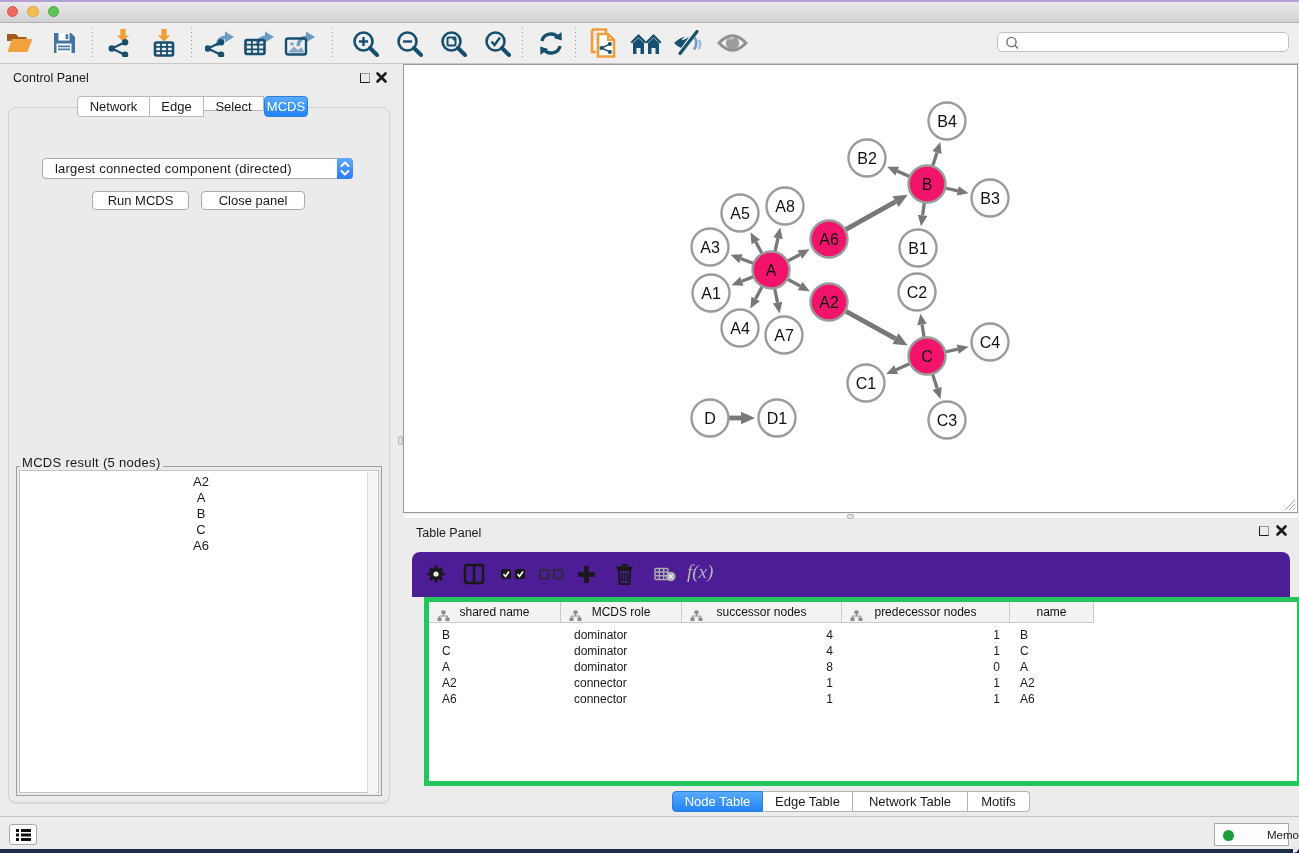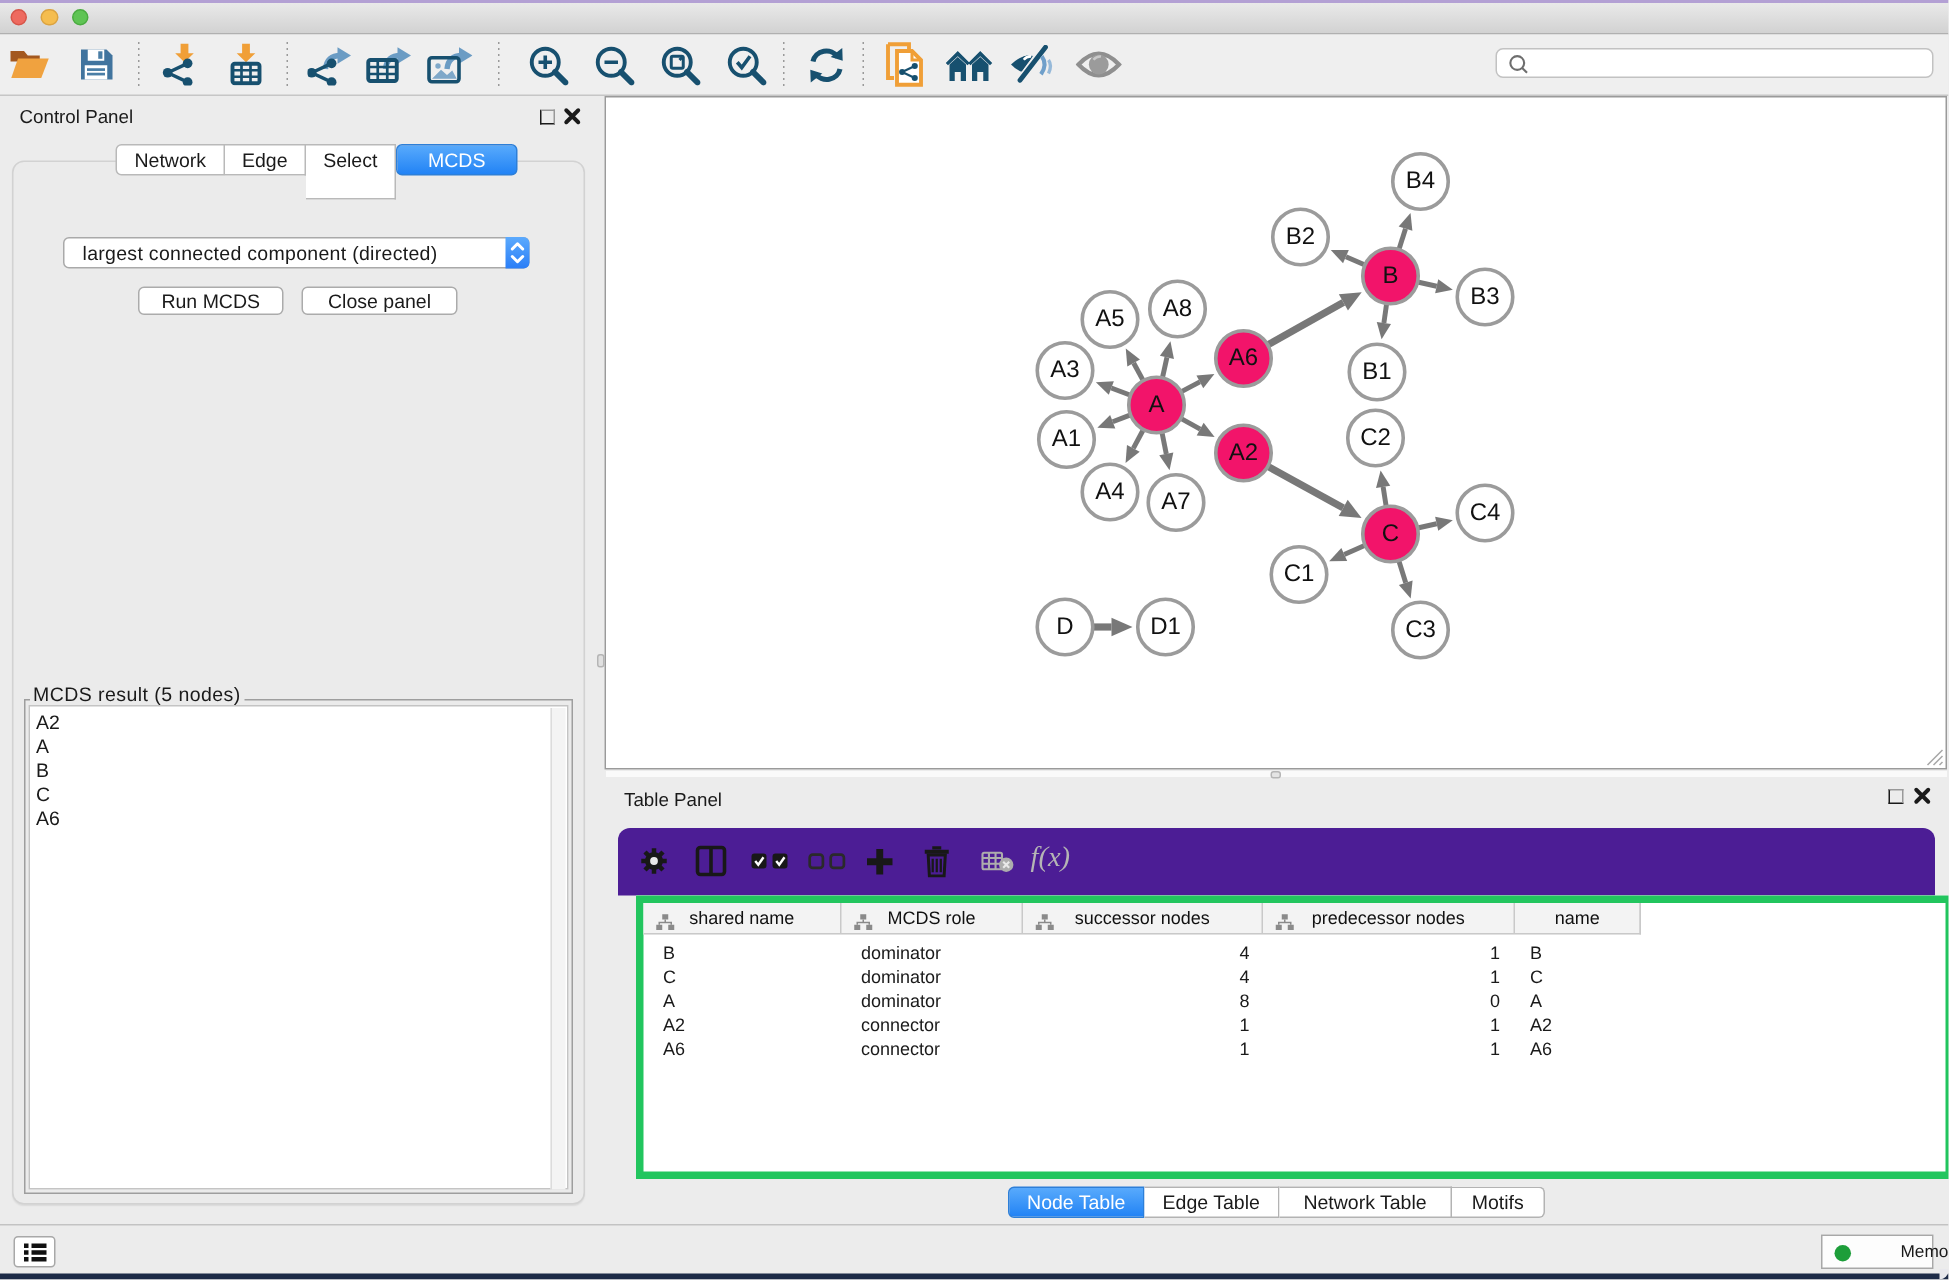--- a/index.html
+++ b/index.html
@@ -1,19 +1,19 @@
 <!DOCTYPE html>
 <html><head>
 <meta charset="utf-8">
 <style>
   * { margin:0; padding:0; box-sizing:border-box; }
   html,body { width:1299px; height:853px; overflow:hidden; }
   body { font-family:"Liberation Sans", sans-serif; position:relative; background:#ececec; }
   .abs { position:absolute; }
-  .txt { color:#1a1a1a; white-space:nowrap; }
+  .txt { color:#1a1a1a; white-space:nowrap;text-align:center; }
   svg { display:block; }
 </style>
 </head>
 <body>
 
 <div class="abs" style="left:0;top:0;width:1299px;height:2px;background:#b3a0d4;"></div>
 
 <div class="abs" style="left:0;top:2px;width:1299px;height:21px;background:linear-gradient(#e9e9e9,#d2d2d2);border-bottom:1px solid #b0b0b0;">
   <div class="abs" style="left:6.5px;top:4px;width:11.4px;height:11.4px;border-radius:50%;background:#ee6a5f;border:0.5px solid #d65549;"></div>
   <div class="abs" style="left:27.2px;top:4px;width:11.4px;height:11.4px;border-radius:50%;background:#f5bd4f;border:0.5px solid #dba341;"></div>
@@ -196,22 +196,22 @@
   <div class="abs" style="left:360px;top:9px;width:10px;height:10px;border:1.8px solid #1a1a1a;border-top-color:#999;border-right-color:#999;"></div>
   <svg class="abs" style="left:375px;top:7px;" width="13" height="13" viewBox="0 0 13 13">
       <path d="M2.5 2.5 L10.5 10.5 M10.5 2.5 L2.5 10.5" stroke="#1a1a1a" stroke-width="2.6" stroke-linecap="round"></path>
     </svg>
 
   <div class="abs" style="left:8px;top:43px;width:382px;height:696px;background:#ebebeb;border:1px solid #d2d2d2;border-radius:8px;box-shadow:0 1px 1px rgba(0,0,0,0.08);"></div>
 
   <div class="abs" style="left:77px;top:32px;height:21px;">
     <div class="abs txt" style="left:0;top:0;width:73px;height:21px;background:#fff;border:1px solid #b9b9b9;border-radius:4px 0 0 4px;font-size:13px;text-align:center;line-height:19px;">Network</div>
     <div class="abs txt" style="left:73px;top:0;width:54px;height:21px;background:#fff;border:1px solid #b9b9b9;border-left:none;font-size:13px;text-align:center;line-height:19px;">Edge</div>
-    <div class="abs txt" style="left:127px;top:0;width:60px;height:37px;background:#fff;border:1px solid #b9b9b9;border-left:none;border-radius:0;font-size:13px;text-align:center;line-height:19px;">Select</div>
-    <div class="abs txt" style="left:187px;top:0;width:81px;height:21px;background:linear-gradient(#58aafc,#2283f5);border:1px solid #2d7fd8;border-radius:4px;font-size:13px;color:#fff;text-align:center;line-height:19px;">MCDS</div>
+    <div class="abs txt" style="left:127px;top:0;width:60px;height:15px;background:#fff;border:1px solid #b9b9b9;border-left:none;border-radius:0;font-size:13px;text-align:center;line-height:19px;">Select</div>
+    <div class="abs txt" style="left:187px;top:0;width:44px;height:21px;background:linear-gradient(#58aafc,#2283f5);border:1px solid #2d7fd8;border-radius:4px;font-size:13px;color:#fff;text-align:center;line-height:19px;">MCDS</div>
   </div>
 
 
   <div class="abs" style="left:42px;top:94px;width:311px;height:21px;background:#fff;border:1px solid #a9a9a9;border-radius:4px;">
     <div class="txt abs" style="left:12px;top:2px;font-size:13px;letter-spacing:0.2px;">largest connected component (directed)</div>
     <div class="abs" style="right:-1px;top:-1px;width:16px;height:21px;background:linear-gradient(#5caafd,#2a7ef7);border-radius:0 4px 4px 0;">
       <svg width="16" height="21" viewBox="0 0 16 21">
           <path d="M4.5 8 L8 4.5 L11.5 8" stroke="#fff" stroke-width="2" fill="none" stroke-linecap="round" stroke-linejoin="round"></path>
           <path d="M4.5 13 L8 16.5 L11.5 13" stroke="#fff" stroke-width="2" fill="none" stroke-linecap="round" stroke-linejoin="round"></path>
         </svg>

